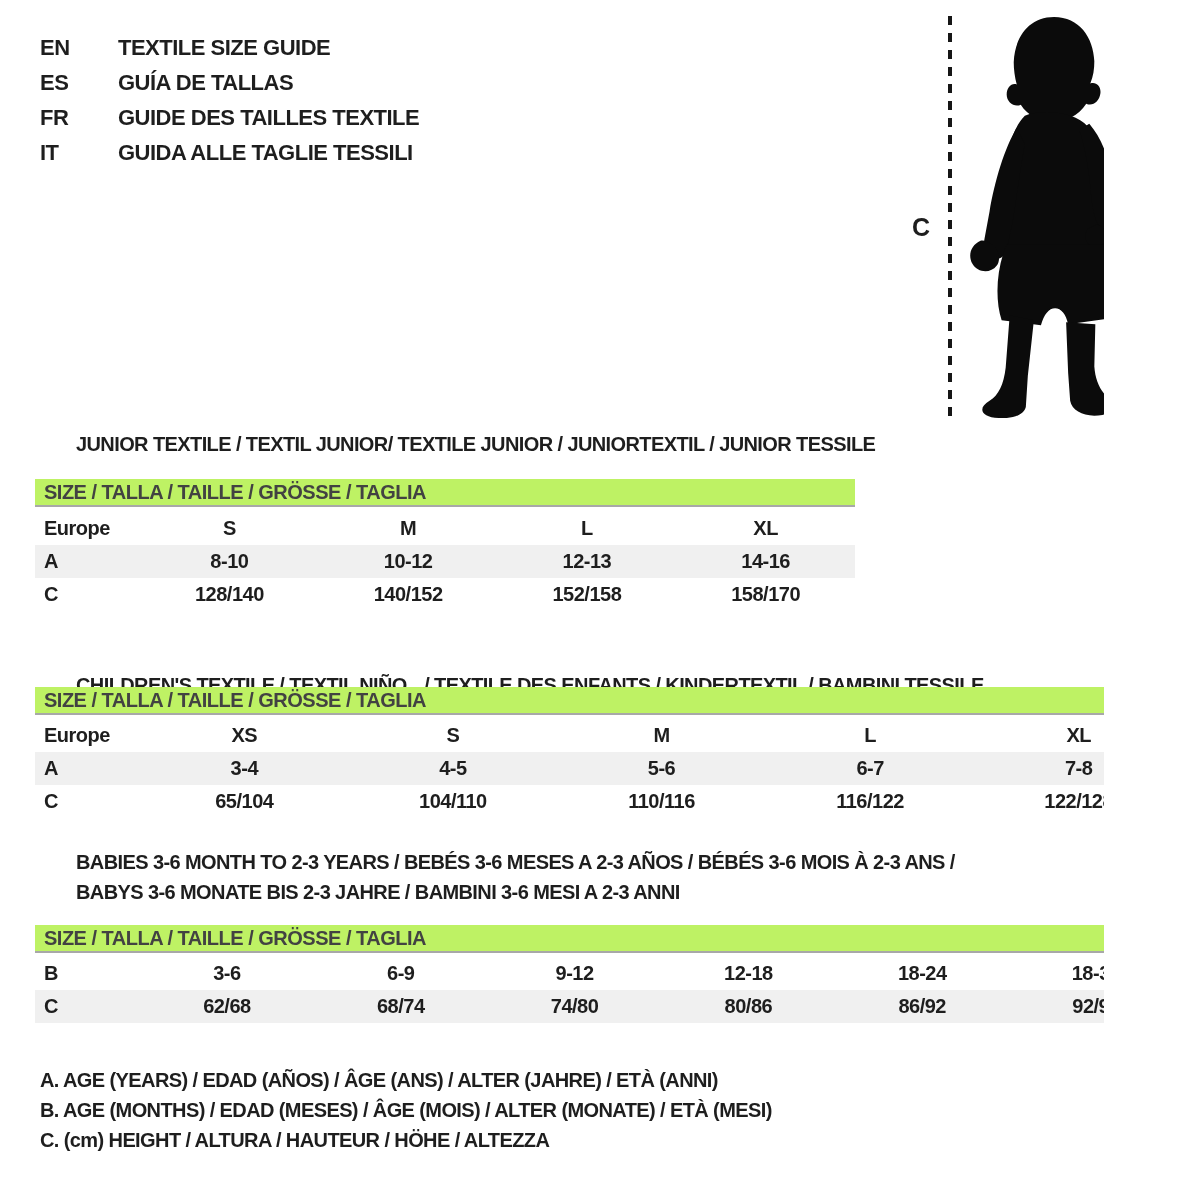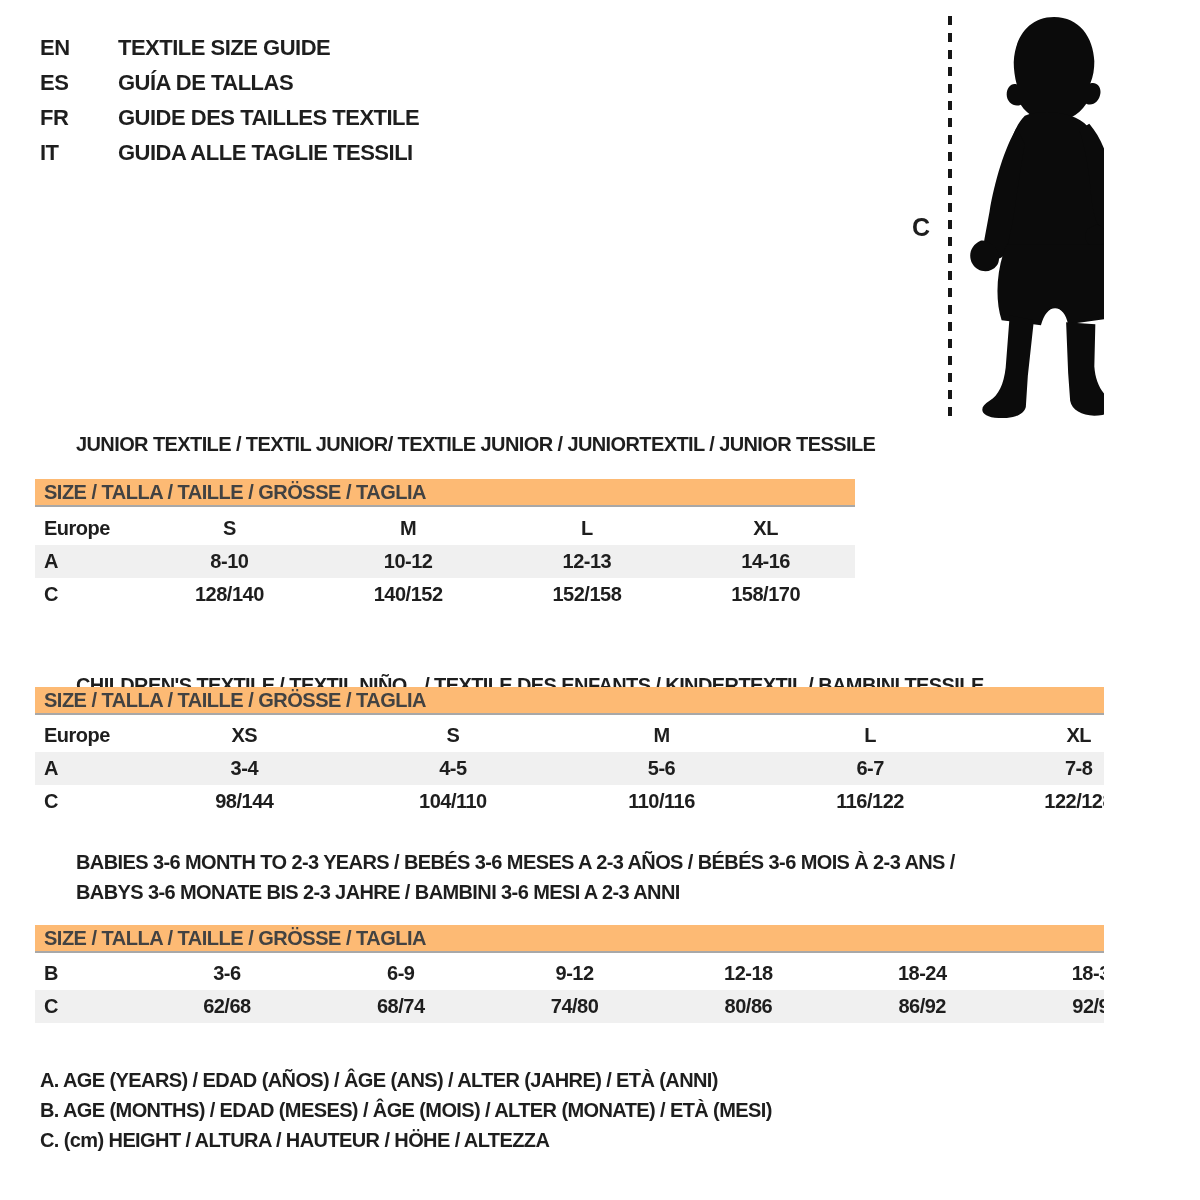--- a/index.html
+++ b/index.html
@@ -16,21 +16,21 @@
   .dash-line { position:absolute; left:948px; top:16px; width:4px; height:400px;
                background:repeating-linear-gradient(to bottom,#161616 0 9px,transparent 9px 17px); }
   .height-marker { position:absolute; left:912px; top:213px;
                    font-weight:bold; font-size:25px; }
   .figure-svg { position:absolute; left:964px; top:15px; width:172px; height:403px; }
   
   .sec-title { position:absolute; left:40px; font-weight:bold; font-size:20px;
                letter-spacing:-0.6px; white-space:nowrap;margin-left:36px; }
   .sec-title .subsm { font-size:13px; position:relative; top:4px; letter-spacing:-0.3px; }
   .babies-title { line-height:30px; }
-  .size-bar { position:absolute; left:35px; height:28px; background:#fdba74;
+  .size-bar { position:absolute; left:35px; height:28px; background:#bef264;
               border-bottom:2px solid #a8a8a8; display:flex; align-items:center;
               padding-left:9px; box-sizing:border-box; font-weight:bold; font-size:20px;
               color:#424242; letter-spacing:-0.5px; }
   .w-junior { width:820px; }
   .w-wide   { width:1148px; }
   .trow { position:absolute; left:35px; height:33px; display:flex; align-items:center;
           font-weight:bold; font-size:20px; letter-spacing:-0.5px; }
   .trow.alt { background:#f0f0f0; }
   .trow .lbl { width:105px; padding-left:9px; box-sizing:border-box; }
   .trow .cell { flex:1; text-align:center; }
@@ -121,21 +121,21 @@
   <div class="trow w-wide alt" style="top:752px">
     <span class="lbl">A</span>
     <span class="cell">3-4</span>
     <span class="cell">4-5</span>
     <span class="cell">5-6</span>
     <span class="cell">6-7</span>
     <span class="cell">7-8</span>
   </div>
   <div class="trow w-wide" style="top:785px">
     <span class="lbl">C</span>
-    <span class="cell">98/144</span>
+    <span class="cell">65/104</span>
     <span class="cell">104/110</span>
     <span class="cell">110/116</span>
     <span class="cell">116/122</span>
     <span class="cell">122/128</span>
   </div>
 
   <div class="sec-title babies-title" style="top:847px">
     <div>BABIES 3-6 MONTH TO 2-3 YEARS / BEBÉS 3-6 MESES A 2-3 AÑOS / BÉBÉS 3-6 MOIS À 2-3 ANS /</div>
     <div>BABYS 3-6 MONATE BIS 2-3 JAHRE / BAMBINI 3-6 MESI A 2-3 ANNI</div>
   </div>

